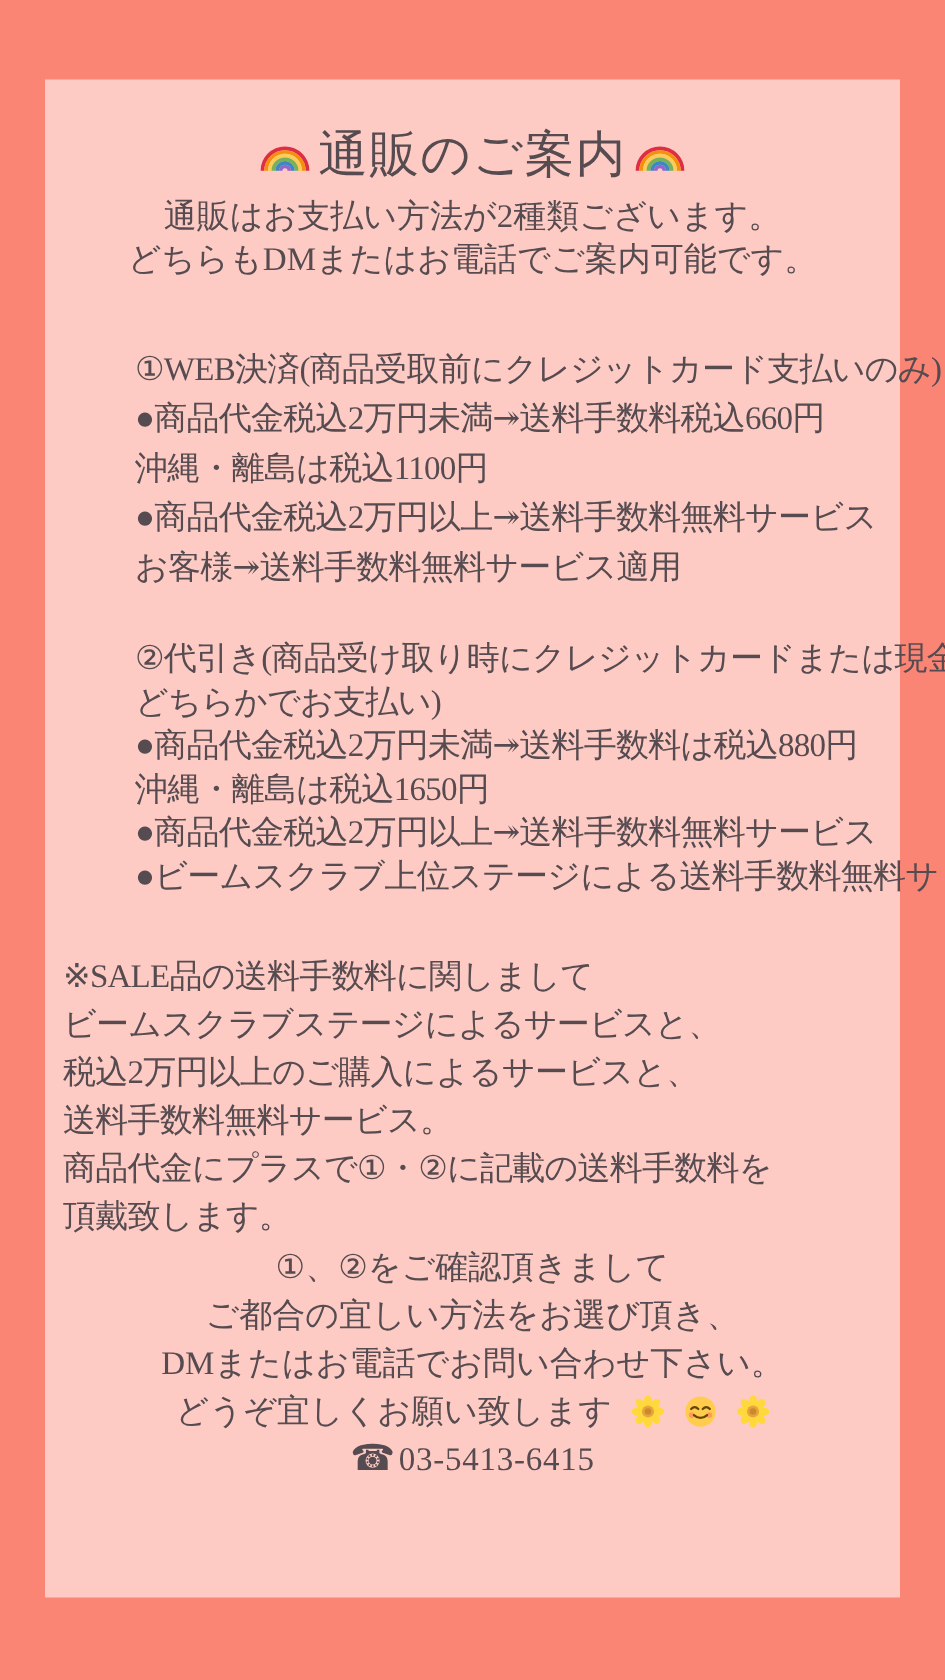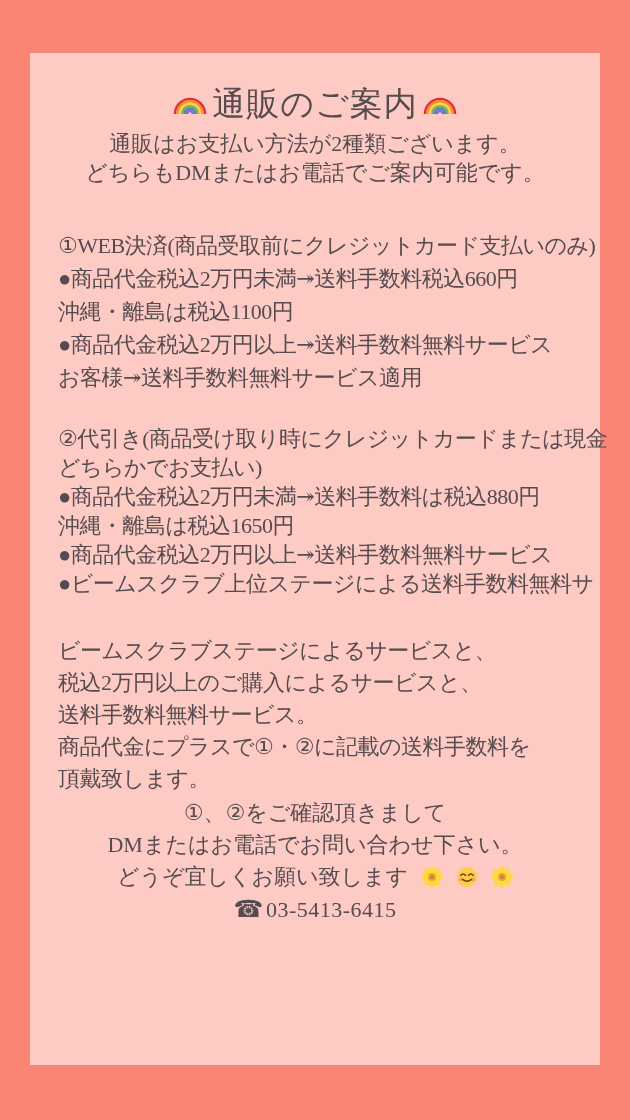--- a/index.html
+++ b/index.html
@@ -14,41 +14,41 @@
     position:relative;
     overflow:hidden;
     font-family:"Liberation Serif","DejaVu Serif","DejaVu Sans",serif;
     color:var(--text);
   }
   .panel{
     position:absolute;
     left:30px;right:30px;top:53px;bottom:55px;
     background:var(--inner_bg);
     box-sizing:border-box;
-    padding:0 28px;
+    padding:0 12px;
   }
   .title-row{
     margin-top:28px;
     height:46px;
     display:flex;
     align-items:center;
     justify-content:center;
     gap:4px;
   }
   .title-text{
     font-size:33px;
     line-height:46px;
     letter-spacing:1px;
     white-space:nowrap;
   }
   .icon{display:inline-flex;align-items:center;vertical-align:-2px;}
   .intro{margin-top:2px;text-align:center;}
   .intro .iline{font-size:22px;line-height:29px;white-space:nowrap;}
   .sec{font-size:22px;letter-spacing:-0.5px;}
-  .sec .bline{white-space:nowrap;}
+  .sec .bline{white-space:nowrap;margin-left:48px;}
   .sec-web{margin-top:42px;}
   .sec-web .bline{line-height:33px;}
   .sec-cod{margin-top:30px;}
   .sec-cod .bline{line-height:29px;}
   .note{margin-top:37px;font-size:22px;letter-spacing:-0.5px;}
   .note .bline{line-height:32px;white-space:nowrap;}
   .closing{margin-top:2px;text-align:center;font-size:22px;}
   .closing .cline{line-height:32px;white-space:nowrap;}
   .closing .thanks-line{display:flex;align-items:center;justify-content:center;gap:13px;}
   .phone-line{letter-spacing:0.5px;}
@@ -99,29 +99,31 @@
   <div class="sec sec-cod">
     <div class="bline">②代引き(商品受け取り時にクレジットカードまたは現金</div>
     <div class="bline">どちらかでお支払い)</div>
     <div class="bline">●商品代金税込2万円未満↠送料手数料は税込880円</div>
     <div class="bline">沖縄・離島は税込1650円</div>
     <div class="bline">●商品代金税込2万円以上↠送料手数料無料サービス</div>
     <div class="bline">●ビームスクラブ上位ステージによる送料手数料無料サ</div>
   </div>
 
   <div class="note">
+    <div class="bline">※SALE品の送料手数料に関しまして</div>
     <div class="bline">ビームスクラブステージによるサービスと、</div>
     <div class="bline">税込2万円以上のご購入によるサービスと、</div>
     <div class="bline">送料手数料無料サービス。</div>
     <div class="bline">商品代金にプラスで①・②に記載の送料手数料を</div>
     <div class="bline">頂戴致します。</div>
   </div>
 
   <div class="closing">
     <div class="cline">①、②をご確認頂きまして</div>
+    <div class="cline">ご都合の宜しい方法をお選び頂き、</div>
     <div class="cline">DMまたはお電話でお問い合わせ下さい。</div>
     <div class="cline thanks-line">
       <span>どうぞ宜しくお願い致します</span>
       <span class="icon">
         <svg width="22" height="22" viewBox="0 0 24 24">
           <g fill="#ffd93b">
             <ellipse cx="12" cy="4.6" rx="3" ry="4.4"></ellipse>
             <ellipse cx="12" cy="19.4" rx="3" ry="4.4"></ellipse>
             <ellipse cx="4.6" cy="12" rx="4.4" ry="3"></ellipse>
             <ellipse cx="19.4" cy="12" rx="4.4" ry="3"></ellipse>

